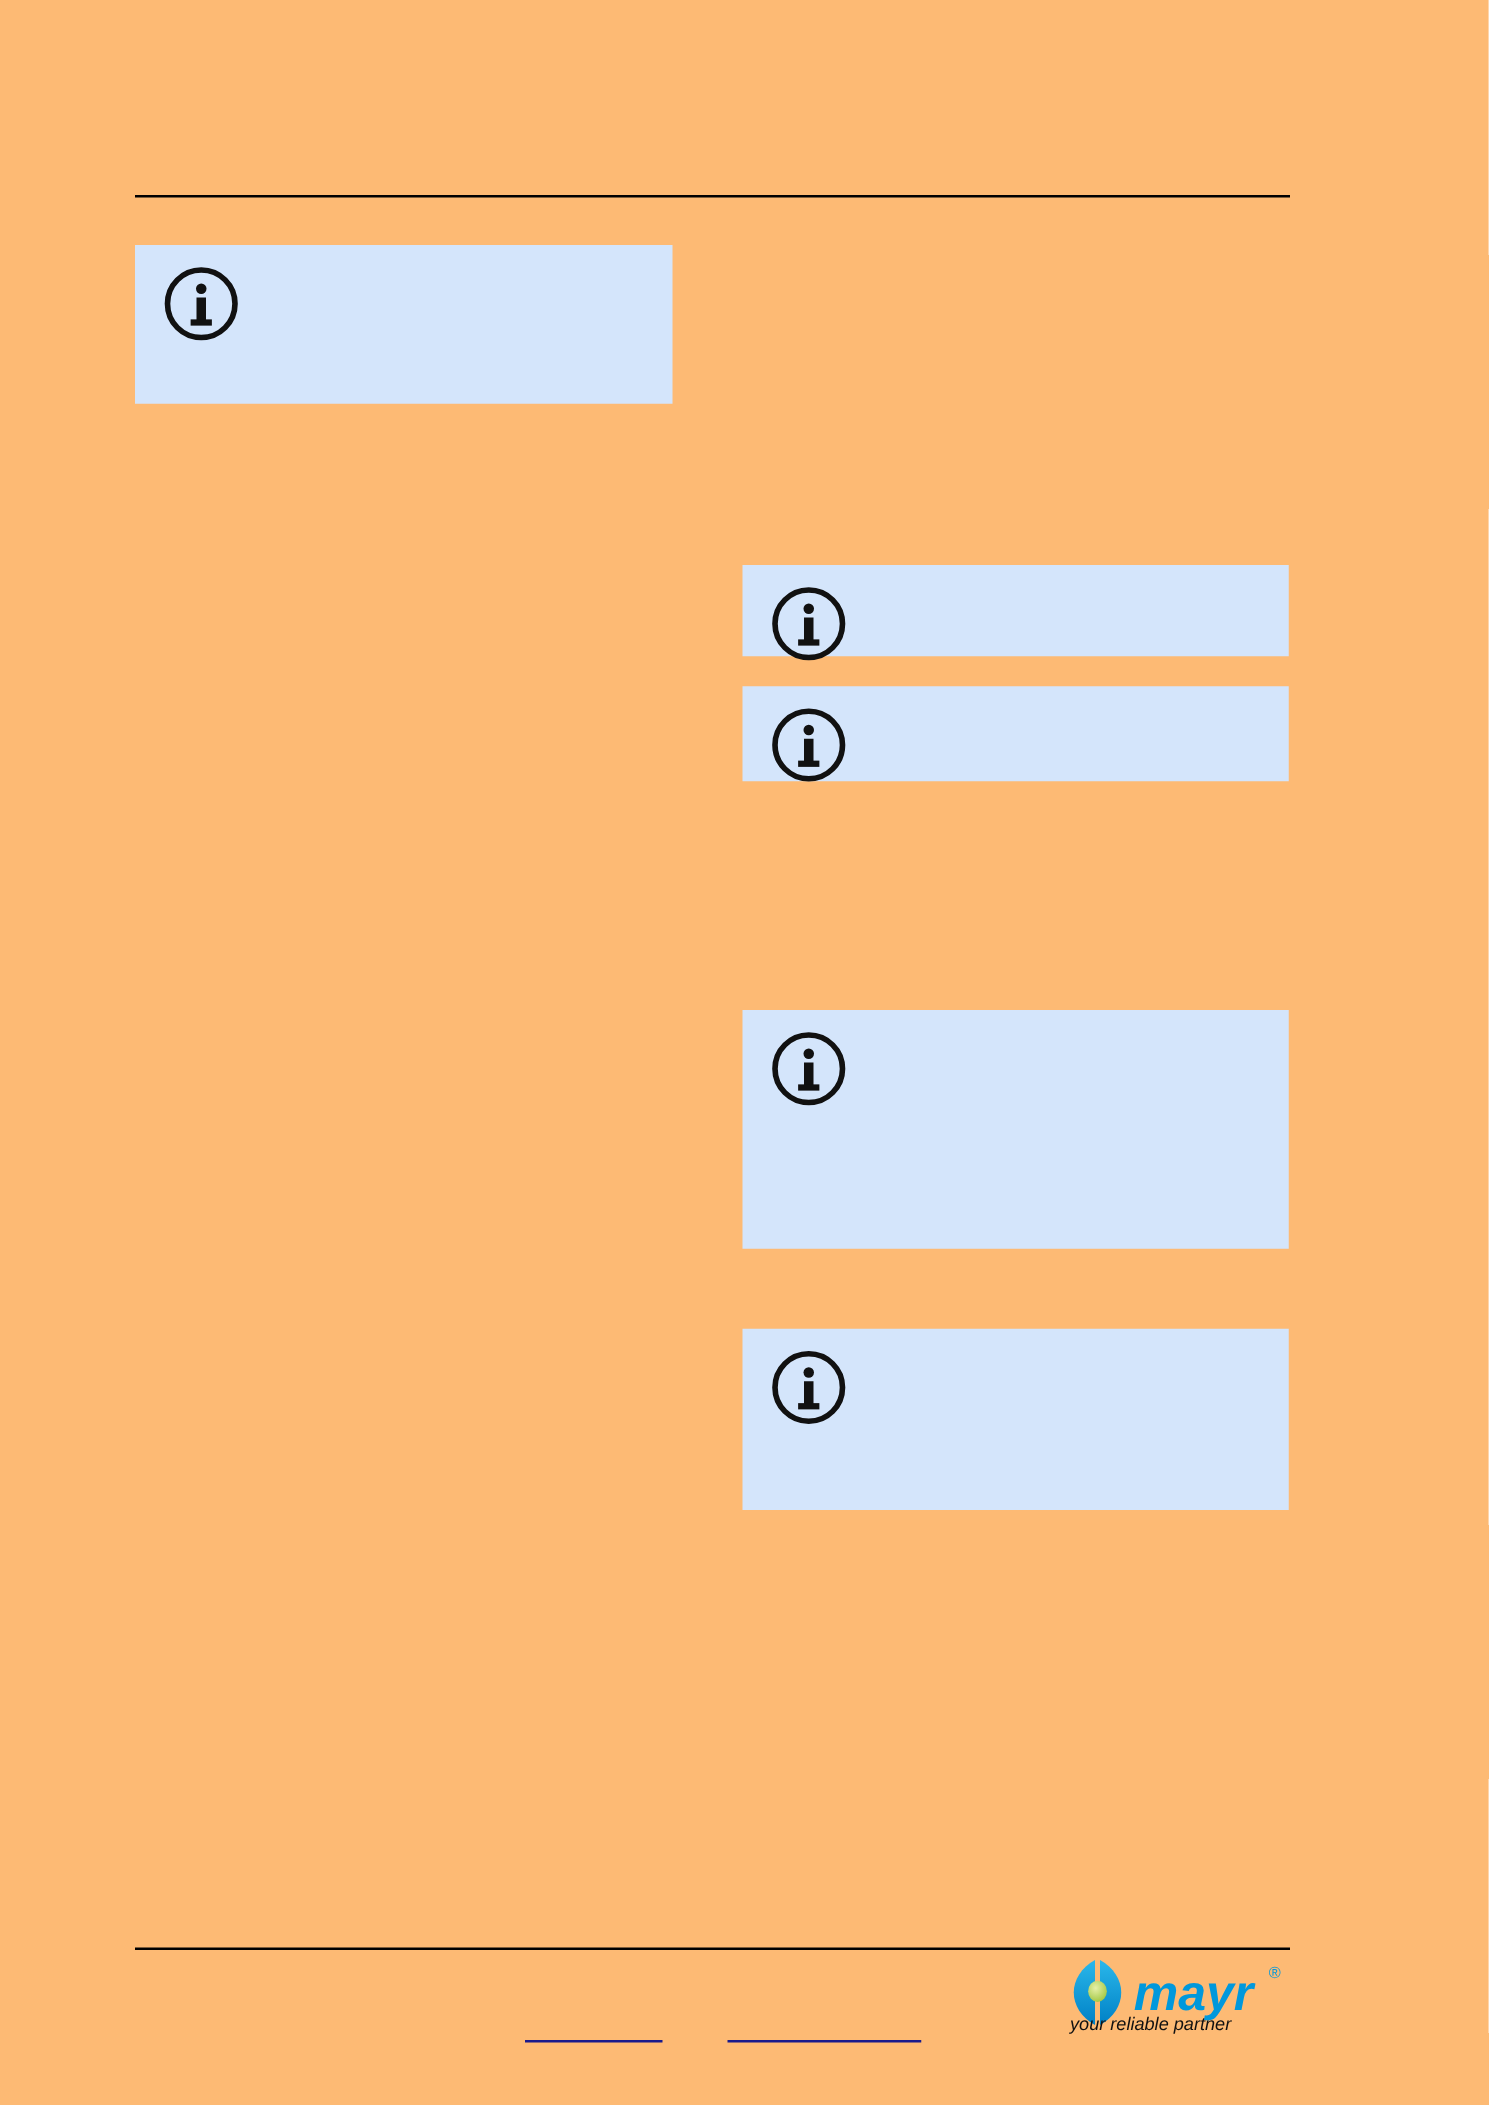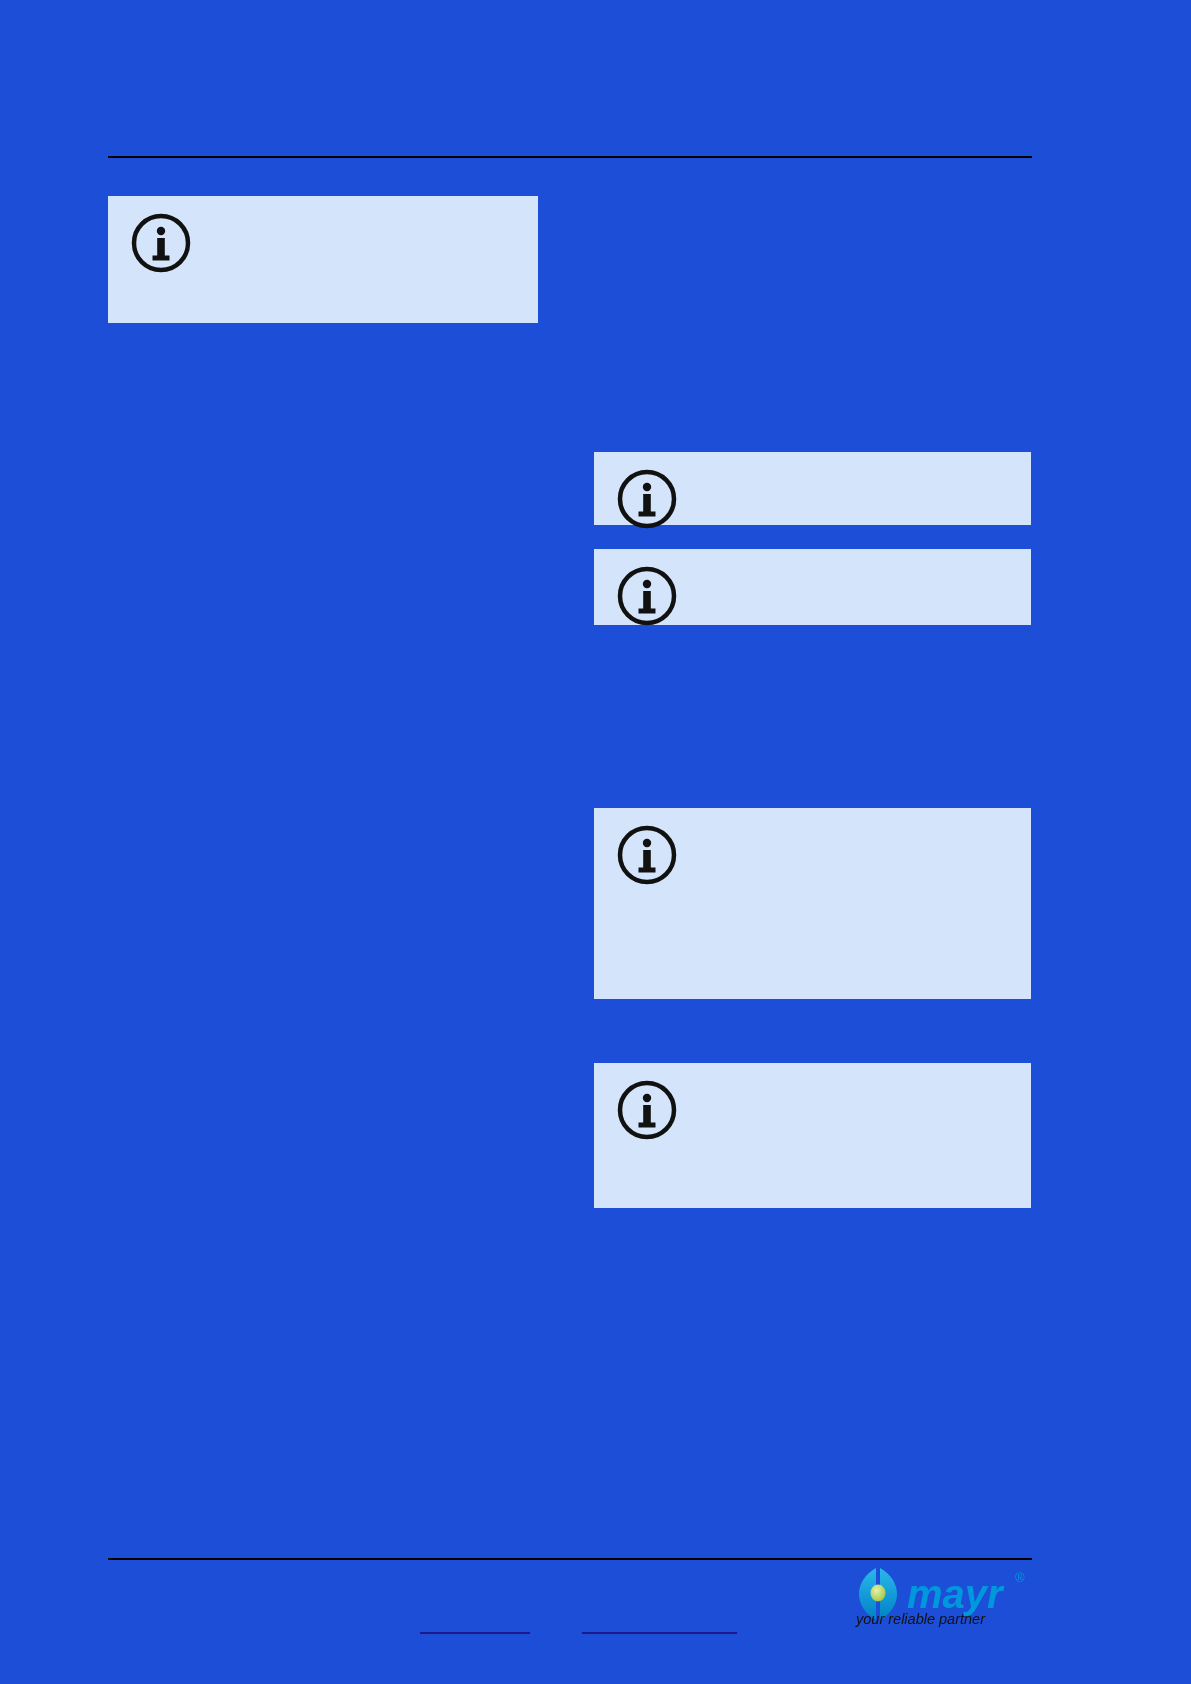--- a/index.html
+++ b/index.html
@@ -11,21 +11,21 @@
     width: 1191px;
     height: 1684px;
     position: relative;
     font-family: "Liberation Sans", sans-serif;
     overflow: hidden;
   }
 
   .page {
     position: absolute;
     inset: 0;
-    background: #1d4ed8;
+    background: #fdba74;
   }
 
   
   .rule {
     position: absolute;
     background: #000000;
   }
   #header-rule {
     left: 108px;
     top: 156px;

